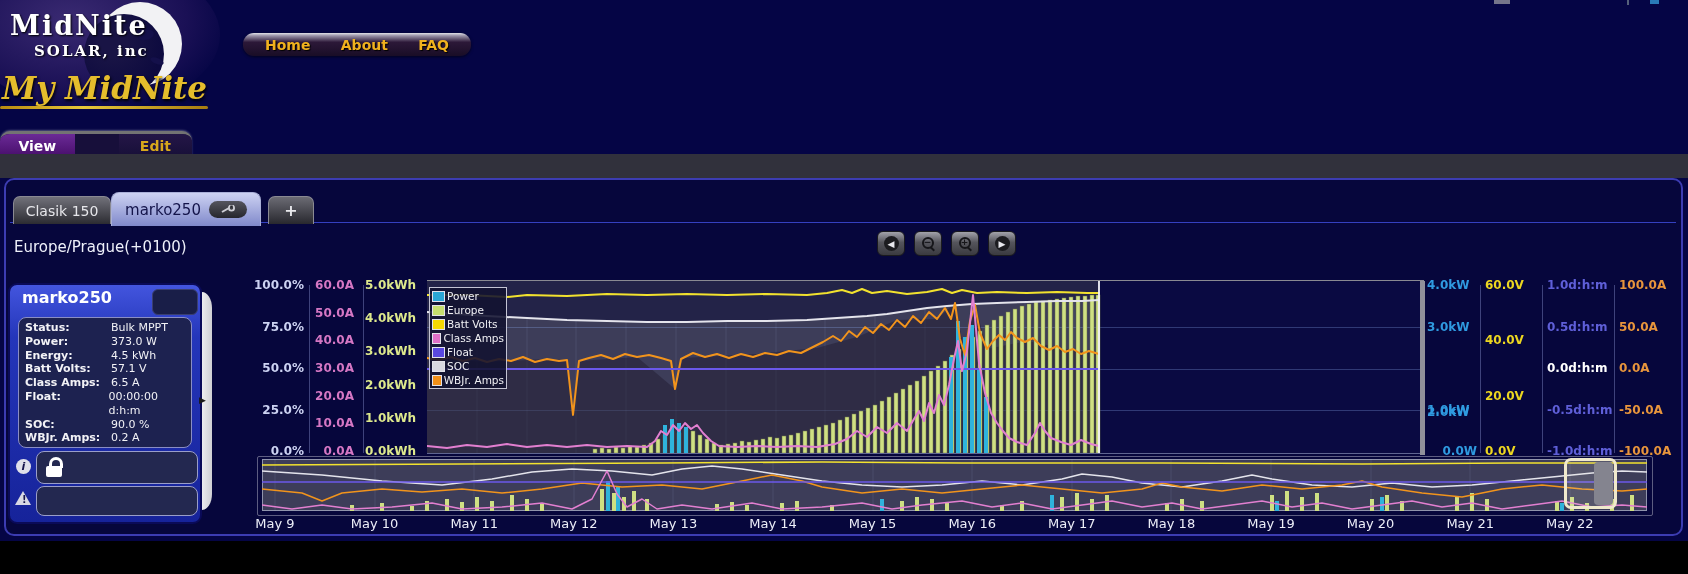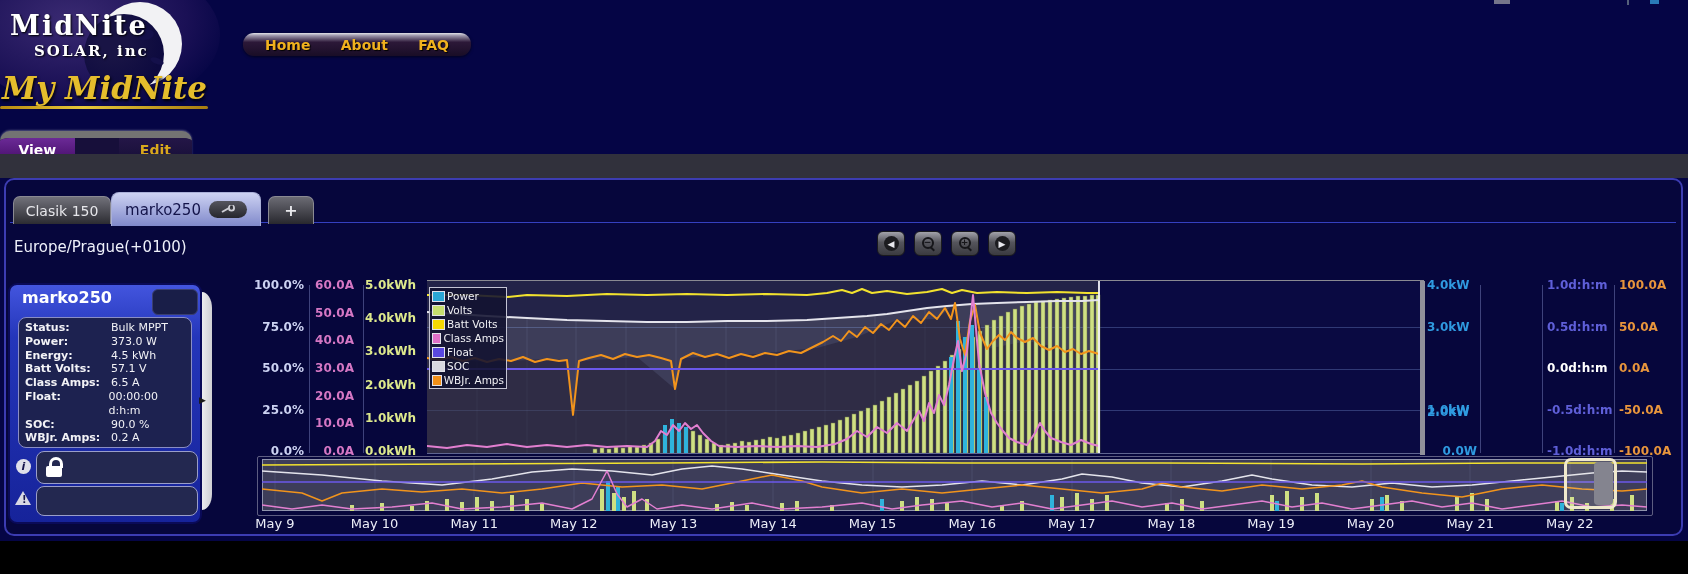--- a/index.html
+++ b/index.html
@@ -27,21 +27,21 @@
   #nav-bar{left:243px;top:33px;width:228px;height:23px;border-radius:11px;
     background:linear-gradient(180deg,#e2e2e8 0%,#9a93a8 12%,#2c1838 40%,#190d26 100%);
     display:flex;align-items:center;justify-content:space-between;padding:0 22px;box-sizing:border-box;
     box-shadow:0 1px 3px rgba(0,0,0,.6);}
   .nav-item{color:#f0b11e;font-size:14px;font-weight:bold;cursor:pointer;text-shadow:1px 1px 1px #000;}
 
   .truncated-icon{background:#8a8a96;opacity:.85;}
 
   
   #mode-bar{left:0;top:131px;width:192px;height:23px;border-radius:10px 10px 0 0;
-    border-top:7px solid #737373;background:#170f3a;display:flex;overflow:hidden;
+    border-top:3px solid #737373;background:#170f3a;display:flex;overflow:hidden;
     box-shadow:0 -1px 2px rgba(255,255,255,.3);gap:44px;}
   #mode-view{width:97px;background:linear-gradient(180deg,#6b2a96,#470e6b);
     color:#fff;font-weight:bold;font-size:14px;display:flex;align-items:center;justify-content:center;cursor:pointer;}
   #mode-edit{width:95px;background:linear-gradient(180deg,#241647,#170f38);
     color:#d8a81c;font-weight:bold;font-size:14px;display:flex;align-items:center;justify-content:center;cursor:pointer;}
   #gray-strip{left:0;top:154px;width:1688px;height:24px;background:#31313c;}
 
   
   #main-panel{left:4px;top:178px;width:1679px;height:358px;background:#06063c;
     border:2px solid #3c3cb2;border-radius:10px;box-sizing:border-box;}
@@ -279,20 +279,26 @@
       <span style="top: 99.6px; color: rgb(221, 232, 140);">2.0kWh</span>
       <span style="top: 132.8px; color: rgb(221, 232, 140);">1.0kWh</span>
       <span style="top: 166px; color: rgb(221, 232, 140);">0.0kWh</span>
     </div>
   <div class="abs axis-col" id="ax-kw">
       <span style="top: 0px; color: rgb(47, 154, 224);">4.0kW</span>
       <span style="top: 41.5px; color: rgb(47, 154, 224);">3.0kW</span>
       <span style="top: 83px; color: rgb(47, 154, 224); margin-top: 44px;">2.0kW</span>
       <span style="top: 124.5px; color: rgb(47, 154, 224);">1.0kW</span>
       <span style="top: 166px; color: rgb(47, 154, 224); text-align: right;">0.0W</span>
+    </div>
+  <div class="abs axis-col" id="ax-v">
+      <span style="top: 0px; color: rgb(236, 214, 32);">60.0V</span>
+      <span style="top: 55.3333px; color: rgb(236, 214, 32);">40.0V</span>
+      <span style="top: 110.667px; color: rgb(236, 214, 32);">20.0V</span>
+      <span style="top: 166px; color: rgb(236, 214, 32);">0.0V</span>
     </div>
   <div class="abs axis-col" id="ax-dhm">
       <span style="top: 0px; color: rgb(95, 95, 216);">1.0d:h:m</span>
       <span style="top: 41.5px; color: rgb(95, 95, 216);">0.5d:h:m</span>
       <span style="top: 83px; color: #ffffff;">0.0d:h:m</span>
       <span style="top: 124.5px; color: rgb(95, 95, 216);">-0.5d:h:m</span>
       <span style="top: 166px; color: rgb(95, 95, 216);">-1.0d:h:m</span>
     </div>
   <div class="abs axis-col" id="ax-ampR">
       <span style="top: 0px; color: rgb(232, 149, 60);">100.0A</span>
@@ -424,21 +430,21 @@
   <div class="abs" id="plot-top-line"></div>
   <div class="abs" id="plot-bottom-line"></div>
   <div class="abs" id="plot-right-bar"></div>
   <div class="abs" id="legend">
       <div class="leg-row">
         <span class="leg-swatch" style="background: rgb(42, 166, 212);"></span>
         <span class="leg-label">Power</span>
       </div>
       <div class="leg-row">
         <span class="leg-swatch" style="background: rgb(198, 222, 110);"></span>
-        <span class="leg-label">Volts</span>
+        <span class="leg-label">Europe</span>
       </div>
       <div class="leg-row">
         <span class="leg-swatch" style="background: rgb(245, 216, 3);"></span>
         <span class="leg-label">Batt Volts</span>
       </div>
       <div class="leg-row">
         <span class="leg-swatch" style="background: rgb(224, 112, 200);"></span>
         <span class="leg-label">Class Amps</span>
       </div>
       <div class="leg-row">

